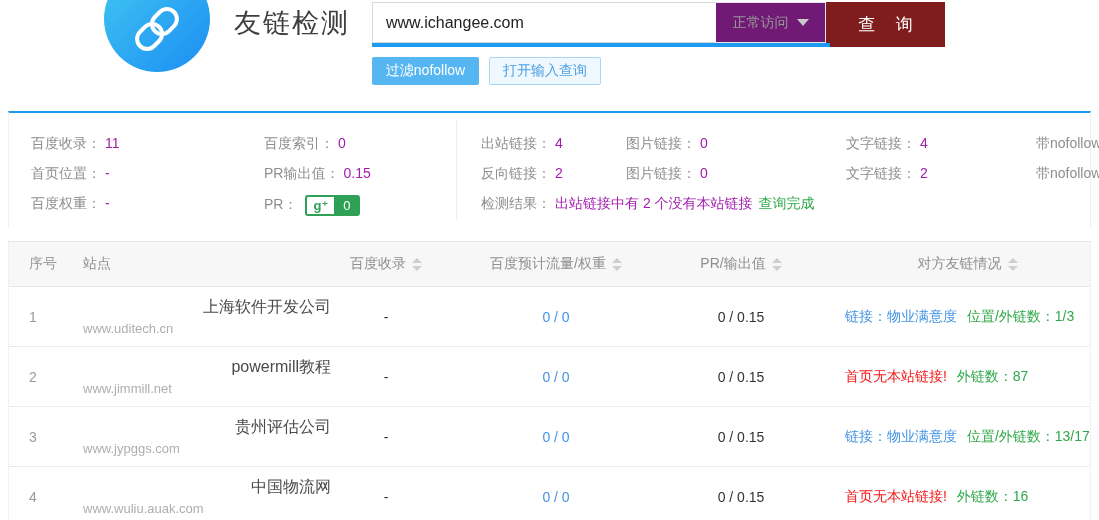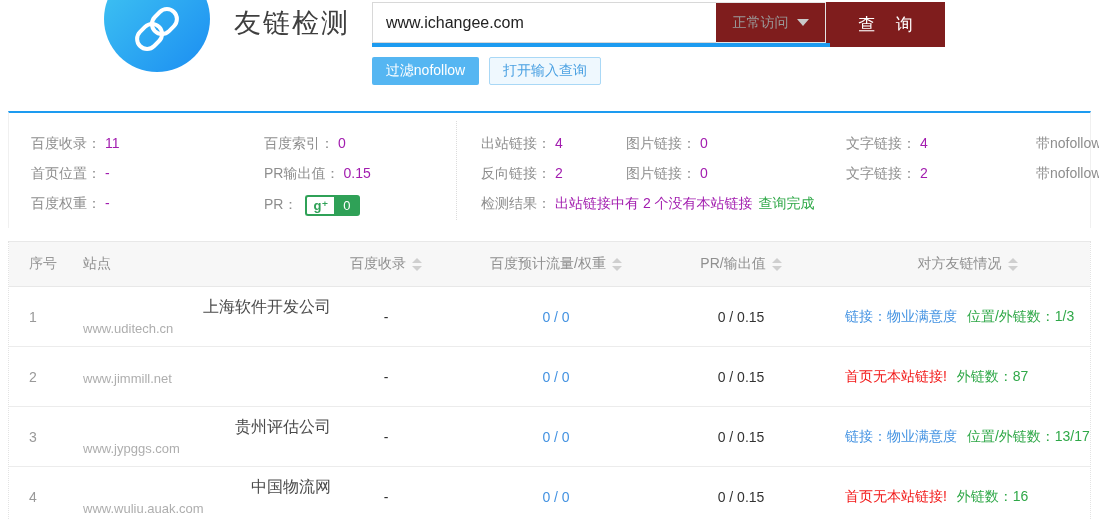--- a/index.html
+++ b/index.html
@@ -16,21 +16,21 @@
   .logo-circle svg { position:absolute; left:26px; top:36px; }
   .page-title { position:absolute; left:234px; top:5px; font-size:27px; color:#3f3f3f; letter-spacing:2px; }
   .search-wrap { position:absolute; left:372px; top:2px; width:672px; height:45px; }
   .search-input {
     position:absolute; left:0; top:0; width:344px; height:41px;
     border:1px solid #d8d8d8; border-right:none; background:#fff;
     padding:0 13px; font-size:16px; color:#222; outline:none;
     font-family:"Liberation Sans","DejaVu Sans",sans-serif;
   }
   .search-select {
-    position:absolute; left:344px; top:0; width:110px; height:41px; background:#7f1d1d;
+    position:absolute; left:344px; top:0; width:110px; height:41px; background:#701a75;
     border:1px solid #e4e4e4; border-left:none; color:#9a9a9a; font-size:14px;
     display:flex; align-items:center; justify-content:center; gap:8px; cursor:pointer;
   }
   .caret-down { width:0; height:0; border-left:6px solid transparent; border-right:6px solid transparent; border-top:7px solid #c9c9c9; }
   .search-btn {
     position:absolute; left:454px; top:0; width:119px; height:45px; background:#7f1d1d; border:none;
     color:#fff; font-size:17px; letter-spacing:8px; padding-left:8px; cursor:pointer;
     font-family:"Liberation Sans","DejaVu Sans",sans-serif;
   }
   .search-underline { position:absolute; left:0; top:41px; width:458px; height:4px; background:#1d9bf0; }
@@ -216,20 +216,21 @@
     <div class="col-pr">0 / 0.15</div>
     <div class="col-status">
       <span class="c-blue">链接：物业满意度</span>
       <span class="c-green status-pos">位置/外链数：1/3</span>
     </div>
   </div>
 
   <div class="t-row">
     <div class="col-idx">2</div>
     <div class="col-site">
+      <div class="site-name">powermill教程</div>
       <div class="site-url">www.jimmill.net</div>
     </div>
     <div class="col-baidu">-</div>
     <div class="col-traffic">
       <a class="traffic-link">0 / 0</a>
     </div>
     <div class="col-pr">0 / 0.15</div>
     <div class="col-status">
       <span class="c-red">首页无本站链接!</span>
       <span class="c-green status-pos">外链数：87</span>

